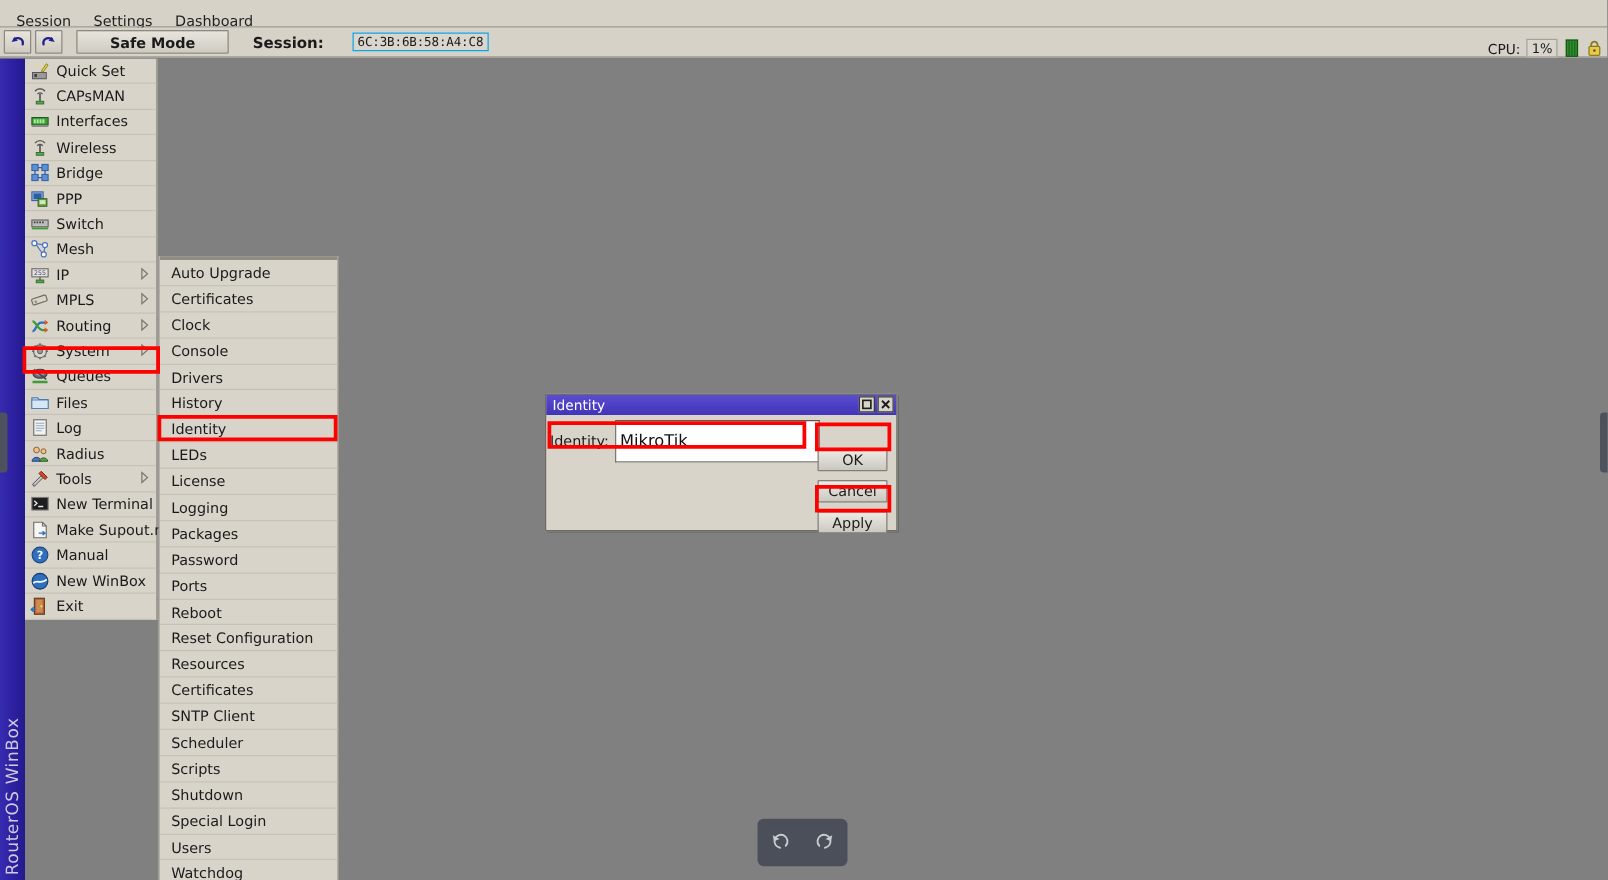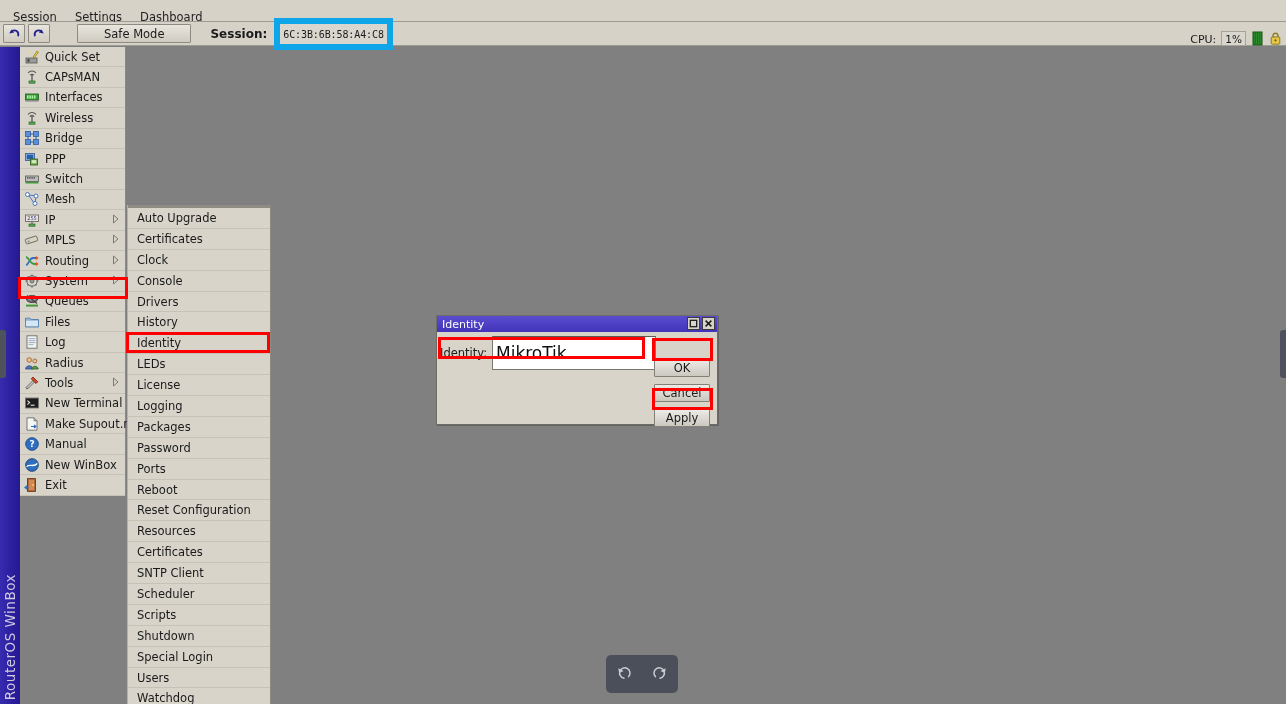--- a/index.html
+++ b/index.html
@@ -60,32 +60,33 @@
     height: 19px;
     min-width: 75px;
     background: linear-gradient(#e8e5dd, #cfcbc1);
     border: 1px solid #8e8a82;
     border-radius: 1px;
     display: flex; align-items: center; justify-content: center;
     font-size: 11.5px;
     padding: 0 26px;
     cursor: pointer;
     box-sizing: border-box;
-    margin-left: 24px;
+    margin-left: 8px;
+    font-weight: bold;
   }
   #session-label {
     margin-left: 16px;
     font-size: 12px;
     font-weight: bold;
   }
   #session-value {
-    margin-left: 4px;
-    height: 32px;
+    margin-left: 20px;
+    height: 15px;
     background: #d9d6ce;
-    border: 6px solid #0ea5e9;
+    border: 1px solid #0ea5e9;
     font-family: "DejaVu Sans Mono", monospace;
     font-size: 10px;
     padding: 1px 3px 0 3px;
     display: flex; align-items: center;
     box-sizing: border-box;
     letter-spacing: -0.1px;
   }
   #tb-right {
     position: absolute; right: 4px; top: 0;
     height: 24px;
@@ -228,21 +229,21 @@
     text-align: right;
     font-size: 11.5px;
     padding-right: 6px;
     box-sizing: border-box;
   }
   #identity-input {
     width: 164px; height: 17px;
     background: #ffffff;
     border: 1px solid #7b7872;
     border-top-color: #5d5a55;
-    font-size: 17px;
+    font-size: 13px;
     font-family: "DejaVu Sans", sans-serif;
     padding: 16px 3px;
     box-sizing: border-box;
     color: #111;
     outline: none;
   }
   .dlg-btn {
     position: absolute;
     width: 56px; height: 18px;
     background: linear-gradient(#ecebe5, #cbc8bf);

